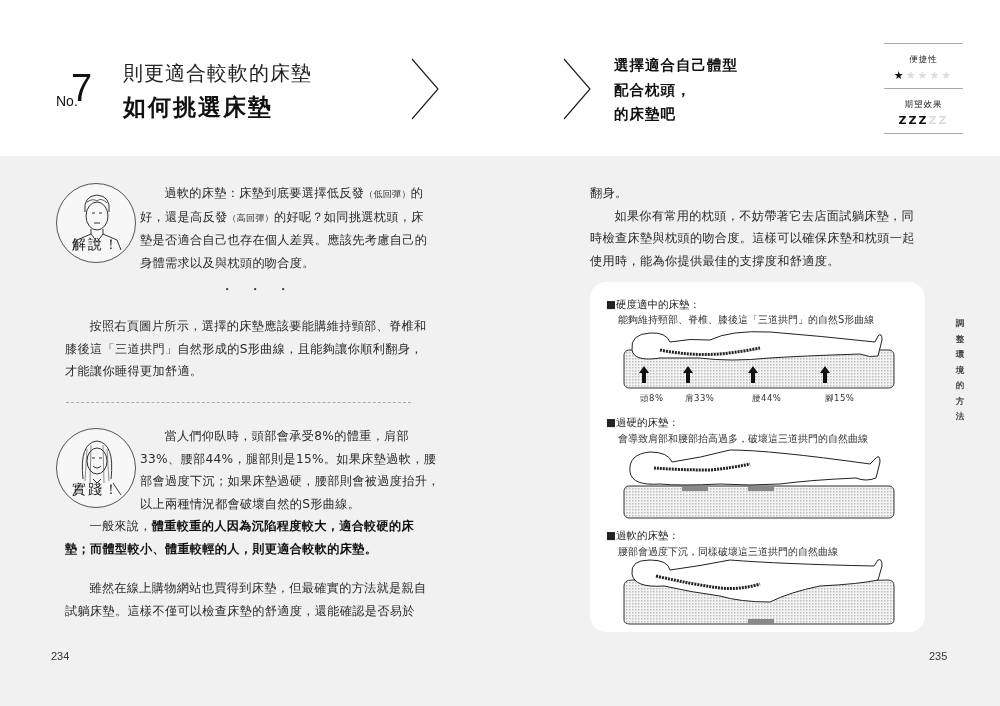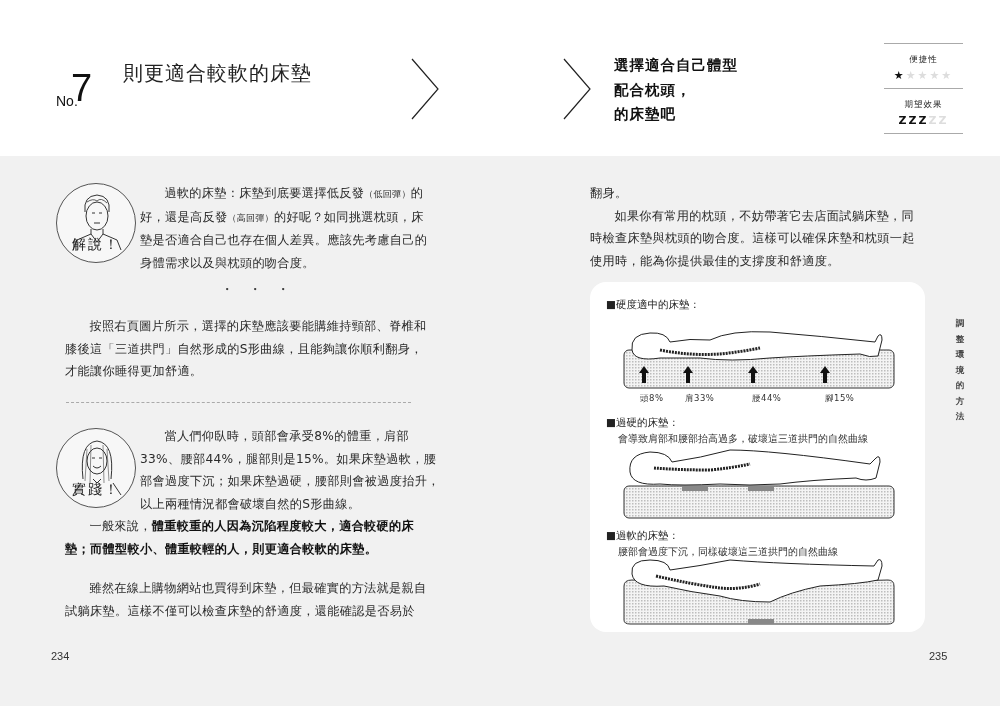--- a/index.html
+++ b/index.html
@@ -58,20 +58,21 @@
 
   .side-tab { position: absolute; left: 954px; top: 316px; width: 12px; font-size: 8.5px; line-height: 15.5px; color: #444; text-align: center; font-weight: bold; }
 </style>
 </head>
 <body>
 
 <div class="header">
   <span class="no-label">No.</span>
   <span class="no-num">7</span>
   <div class="title-sub">則更適合較軟的床墊</div>
+  <div class="title-main">如何挑選床墊</div>
 
   <svg class="chevron chev-1" viewBox="0 0 30 62">
     <polyline points="2,1 28,31 2,61" fill="none" stroke="#222" stroke-width="1.2"></polyline>
   </svg>
   <svg class="chevron chev-2" viewBox="0 0 30 62">
     <polyline points="2,1 28,31 2,61" fill="none" stroke="#222" stroke-width="1.2"></polyline>
   </svg>
 
   <div class="tagline">
     <div>選擇適合自己體型</div>
@@ -149,20 +150,21 @@
   <svg width="0" height="0" style="position:absolute">
     <defs>
       <pattern id="dots" width="3" height="3" patternUnits="userSpaceOnUse">
         <rect width="3" height="3" fill="#f4f4f4"></rect>
         <rect width="1.5" height="1.5" fill="#bdbdbd"></rect>
       </pattern>
     </defs>
   </svg>
 
   <div class="section-title" style="top:16px">■硬度適中的床墊：</div>
+  <div class="section-desc" style="top:31px">能夠維持頸部、脊椎、膝後這「三道拱門」的自然S形曲線</div>
   <svg class="diagram" style="top:46px" height="68" viewBox="0 0 282 68">
     <rect x="4" y="22" width="270" height="38" rx="5" fill="url(#dots)" stroke="#333" stroke-width="1"></rect>
     <path d="M12 22 Q10 6 30 5 Q46 4 50 14 Q70 10 90 12 Q110 2 150 4 Q200 8 255 14 L258 8 Q262 4 262 12 L258 28 Q250 30 240 26 Q180 28 150 30 Q110 34 80 30 Q50 30 40 30 Q14 34 12 22 Z" fill="#fff" stroke="#222" stroke-width="1"></path>
     <path d="M40 22 Q70 28 100 26 Q120 24 140 20" fill="none" stroke="#222" stroke-width="3" stroke-dasharray="2,1"></path>
     <g fill="#111">
       <path d="M19 45 L24 38 L29 45 L26 45 L26 55 L22 55 L22 45 Z"></path>
       <path d="M63 45 L68 38 L73 45 L70 45 L70 55 L66 55 L66 45 Z"></path>
       <path d="M128 45 L133 38 L138 45 L135 45 L135 55 L131 55 L131 45 Z"></path>
       <path d="M200 45 L205 38 L210 45 L207 45 L207 55 L203 55 L203 45 Z"></path>
     </g>

